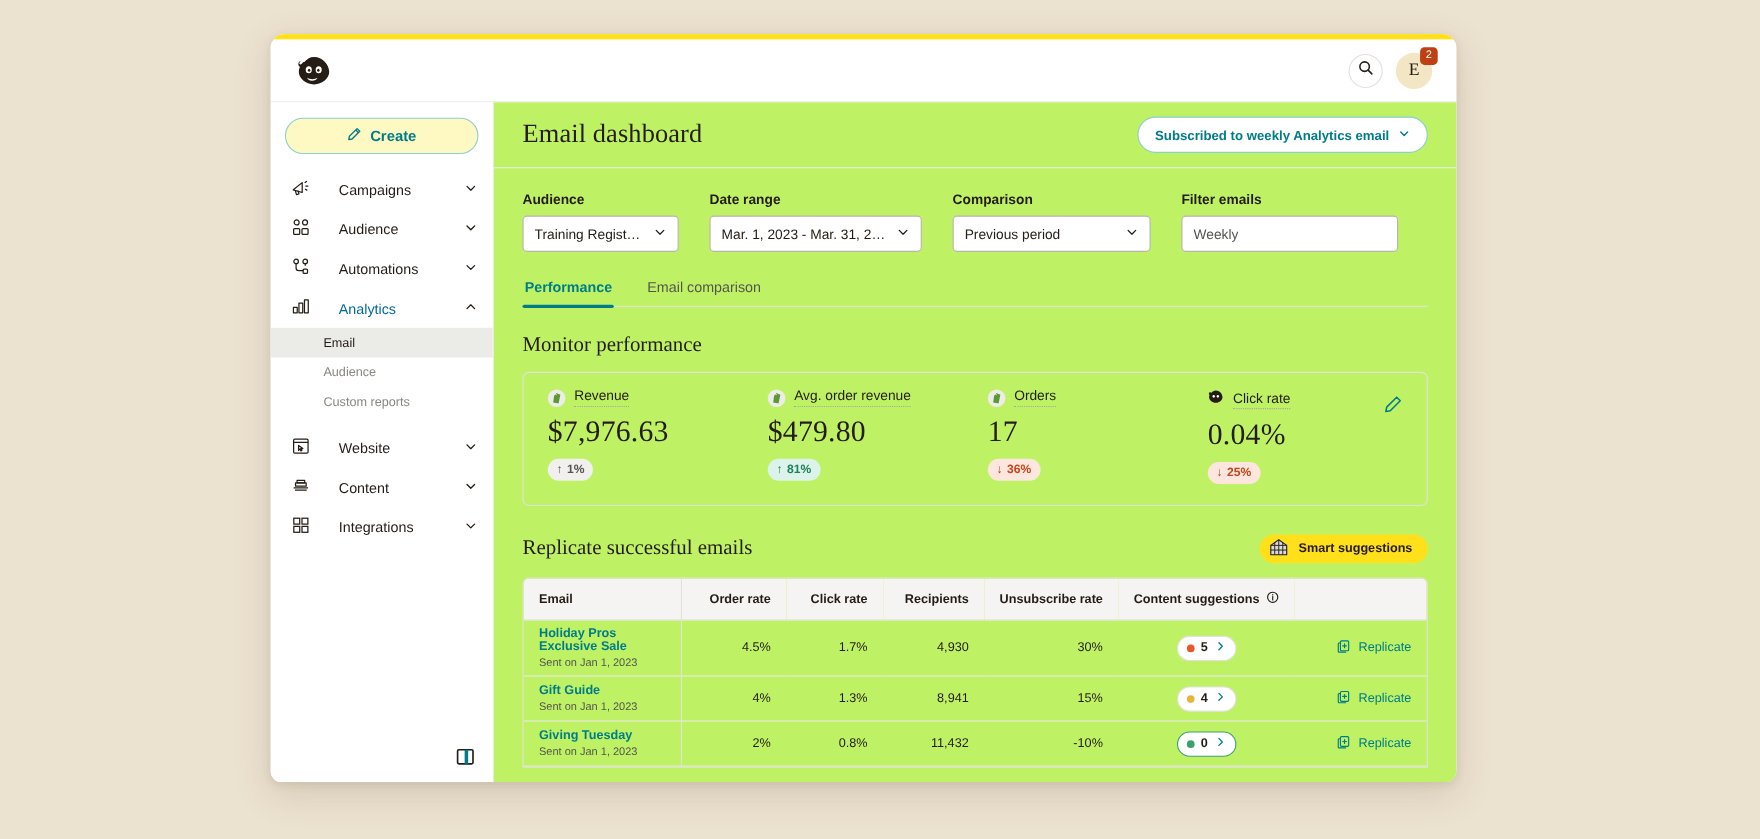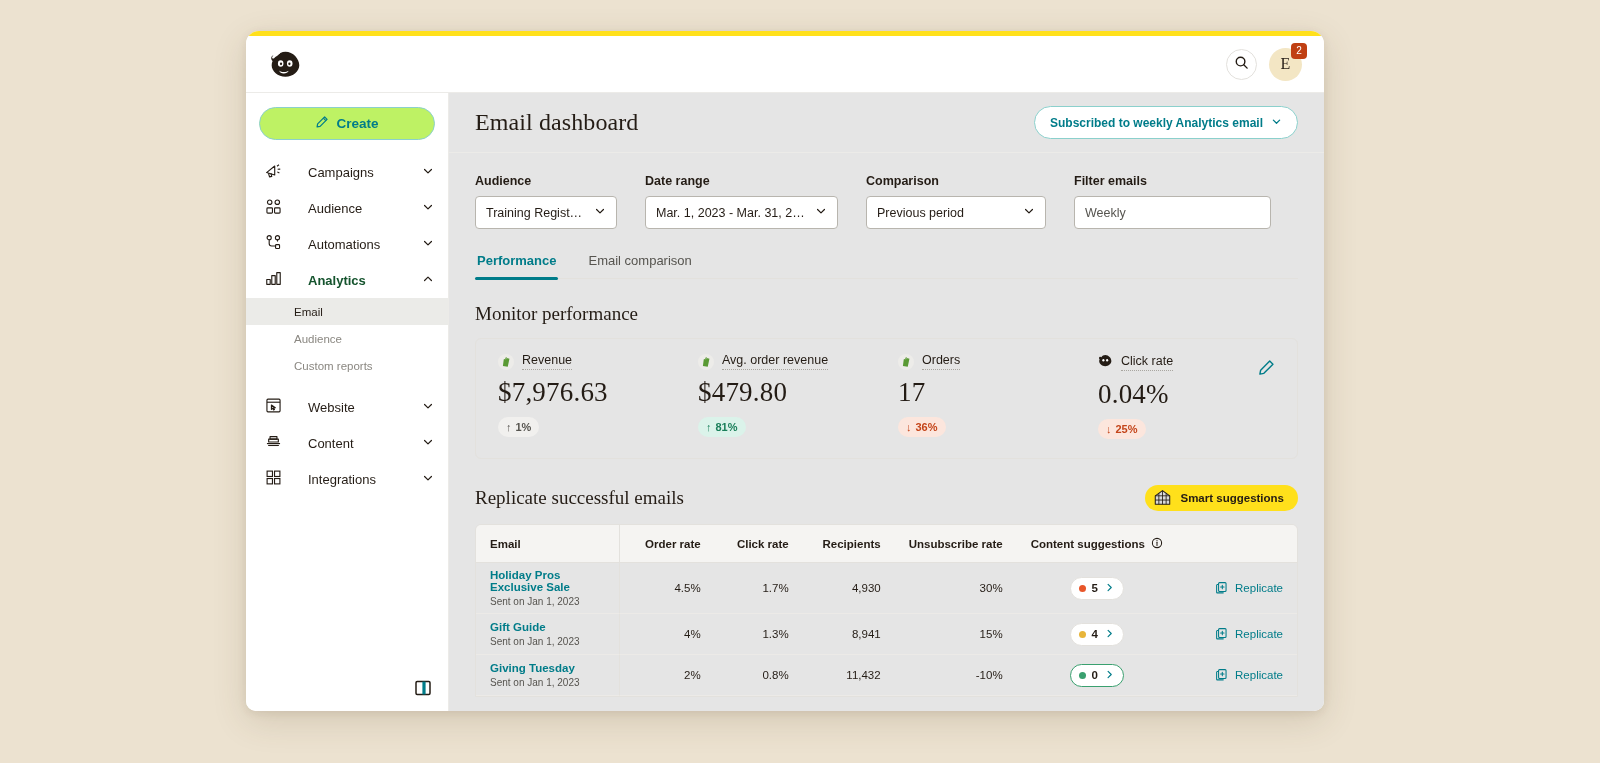--- a/index.html
+++ b/index.html
@@ -59,44 +59,44 @@
   .sidebar {
     width: 203px; flex: 0 0 203px;
     background: #fff;
     border-right: 1px solid #ecebe8;
     position: relative;
     padding-top: 14px;
   }
   .create-btn {
     margin: 0 13px 14px 13px;
     height: 33px; border-radius: 18px;
-    border: 1px solid #8bd0cc; background: #bef264;
+    border: 1px solid #8bd0cc; background: #fef9c3;
     color: #007c89; font-size: 13.5px; font-weight: 700;
     display: flex; align-items: center; justify-content: center; gap: 7px;
     cursor: pointer;
   }
   .nav-item {
     height: 36px; display: flex; align-items: center;
     padding: 0 14px 0 18px; gap: 25px; cursor: pointer;
     font-size: 13px; color: #241c15;
   }
   .nav-item .chev { margin-left: auto; }
-  .nav-item.active-parent { color: #14532d; font-weight: bold; }
+  .nav-item.active-parent { color: #0369a1; }
   .sub-item {
     height: 27px; display: flex; align-items: center;
     padding-left: 48px; font-size: 11.5px; color: #8a8781; cursor: pointer;
   }
   .sub-item.selected { background: #ebebe8; color: #241c15; }
   .collapse-btn {
     position: absolute; bottom: 14px; right: 16px;
     width: 18px; height: 18px; cursor: pointer;
   }
 
   
-  .main { flex: 1 1 auto; min-width: 0; background: #e5e5e5; position: relative; }
+  .main { flex: 1 1 auto; min-width: 0; background: #bef264; position: relative; }
   .main-head {
     height: 60px; display: flex; align-items: center;
     padding: 0 26px; border-bottom: 1px solid #ecebe8;
   }
   .page-title {
     font-family: "Liberation Serif", serif;
     font-size: 24px; color: #241c15; letter-spacing: .1px;
   }
   .subscribe-btn {
     margin-left: auto; height: 33px; padding: 0 15px;

